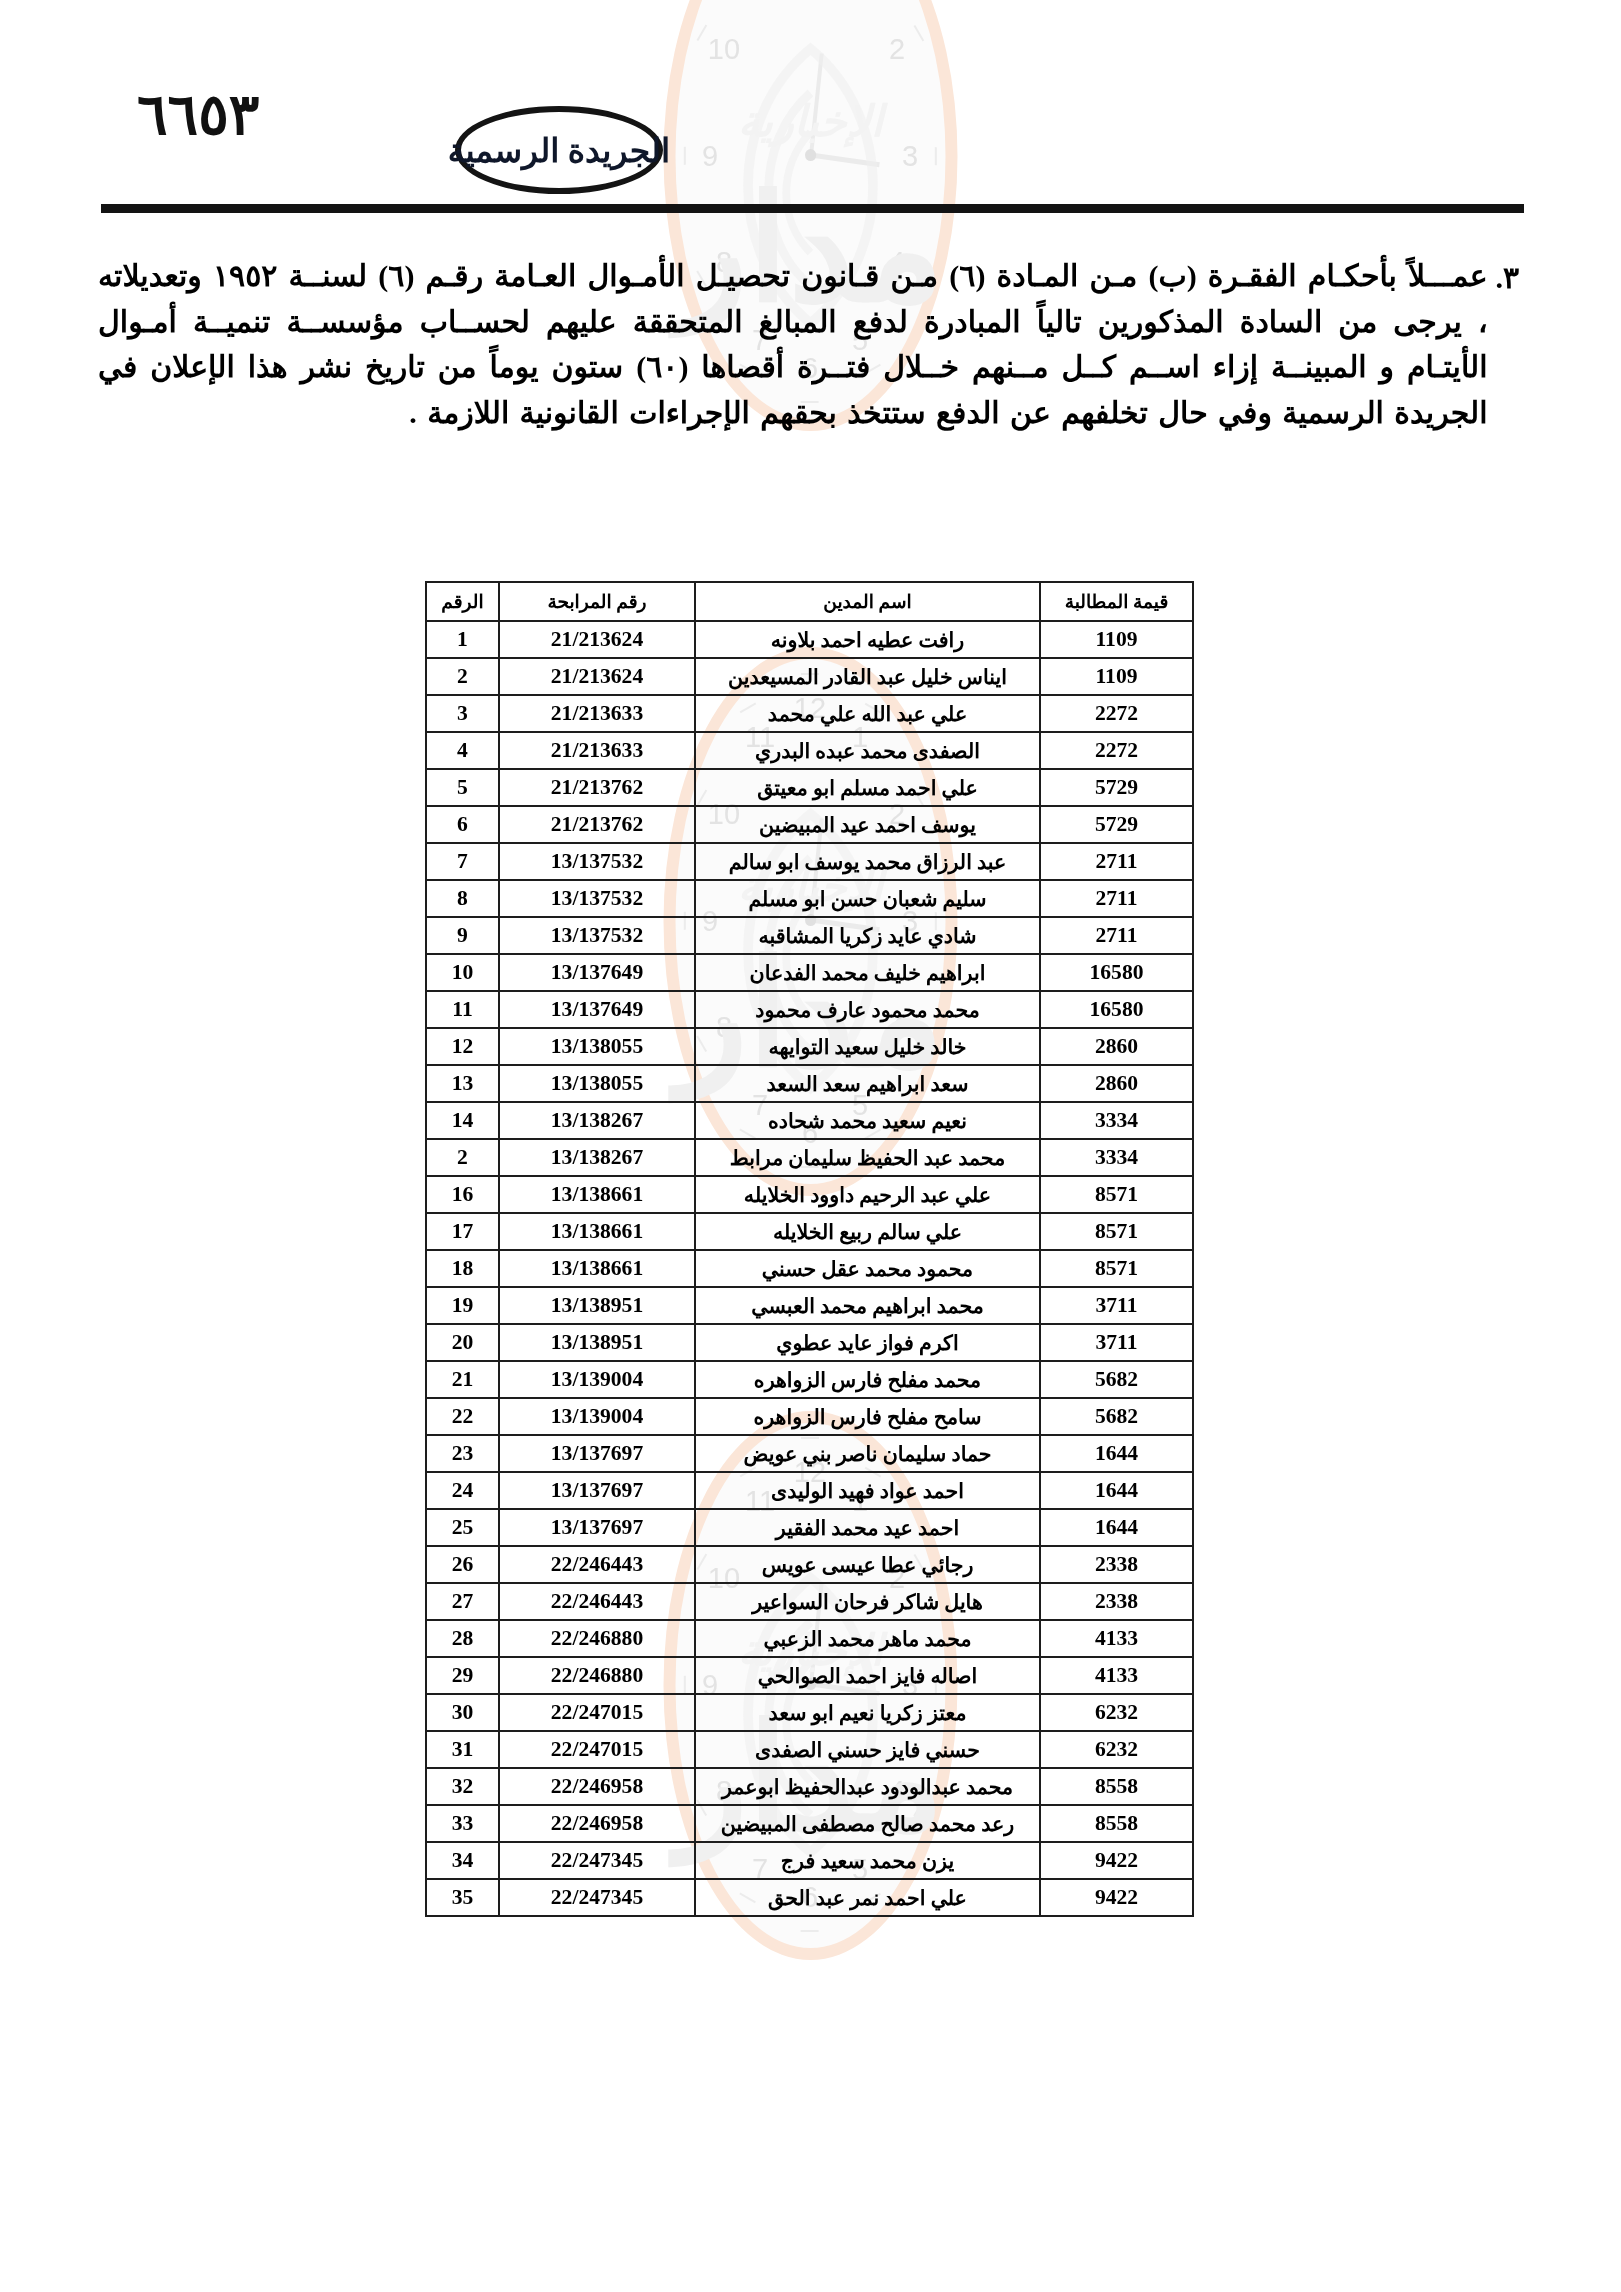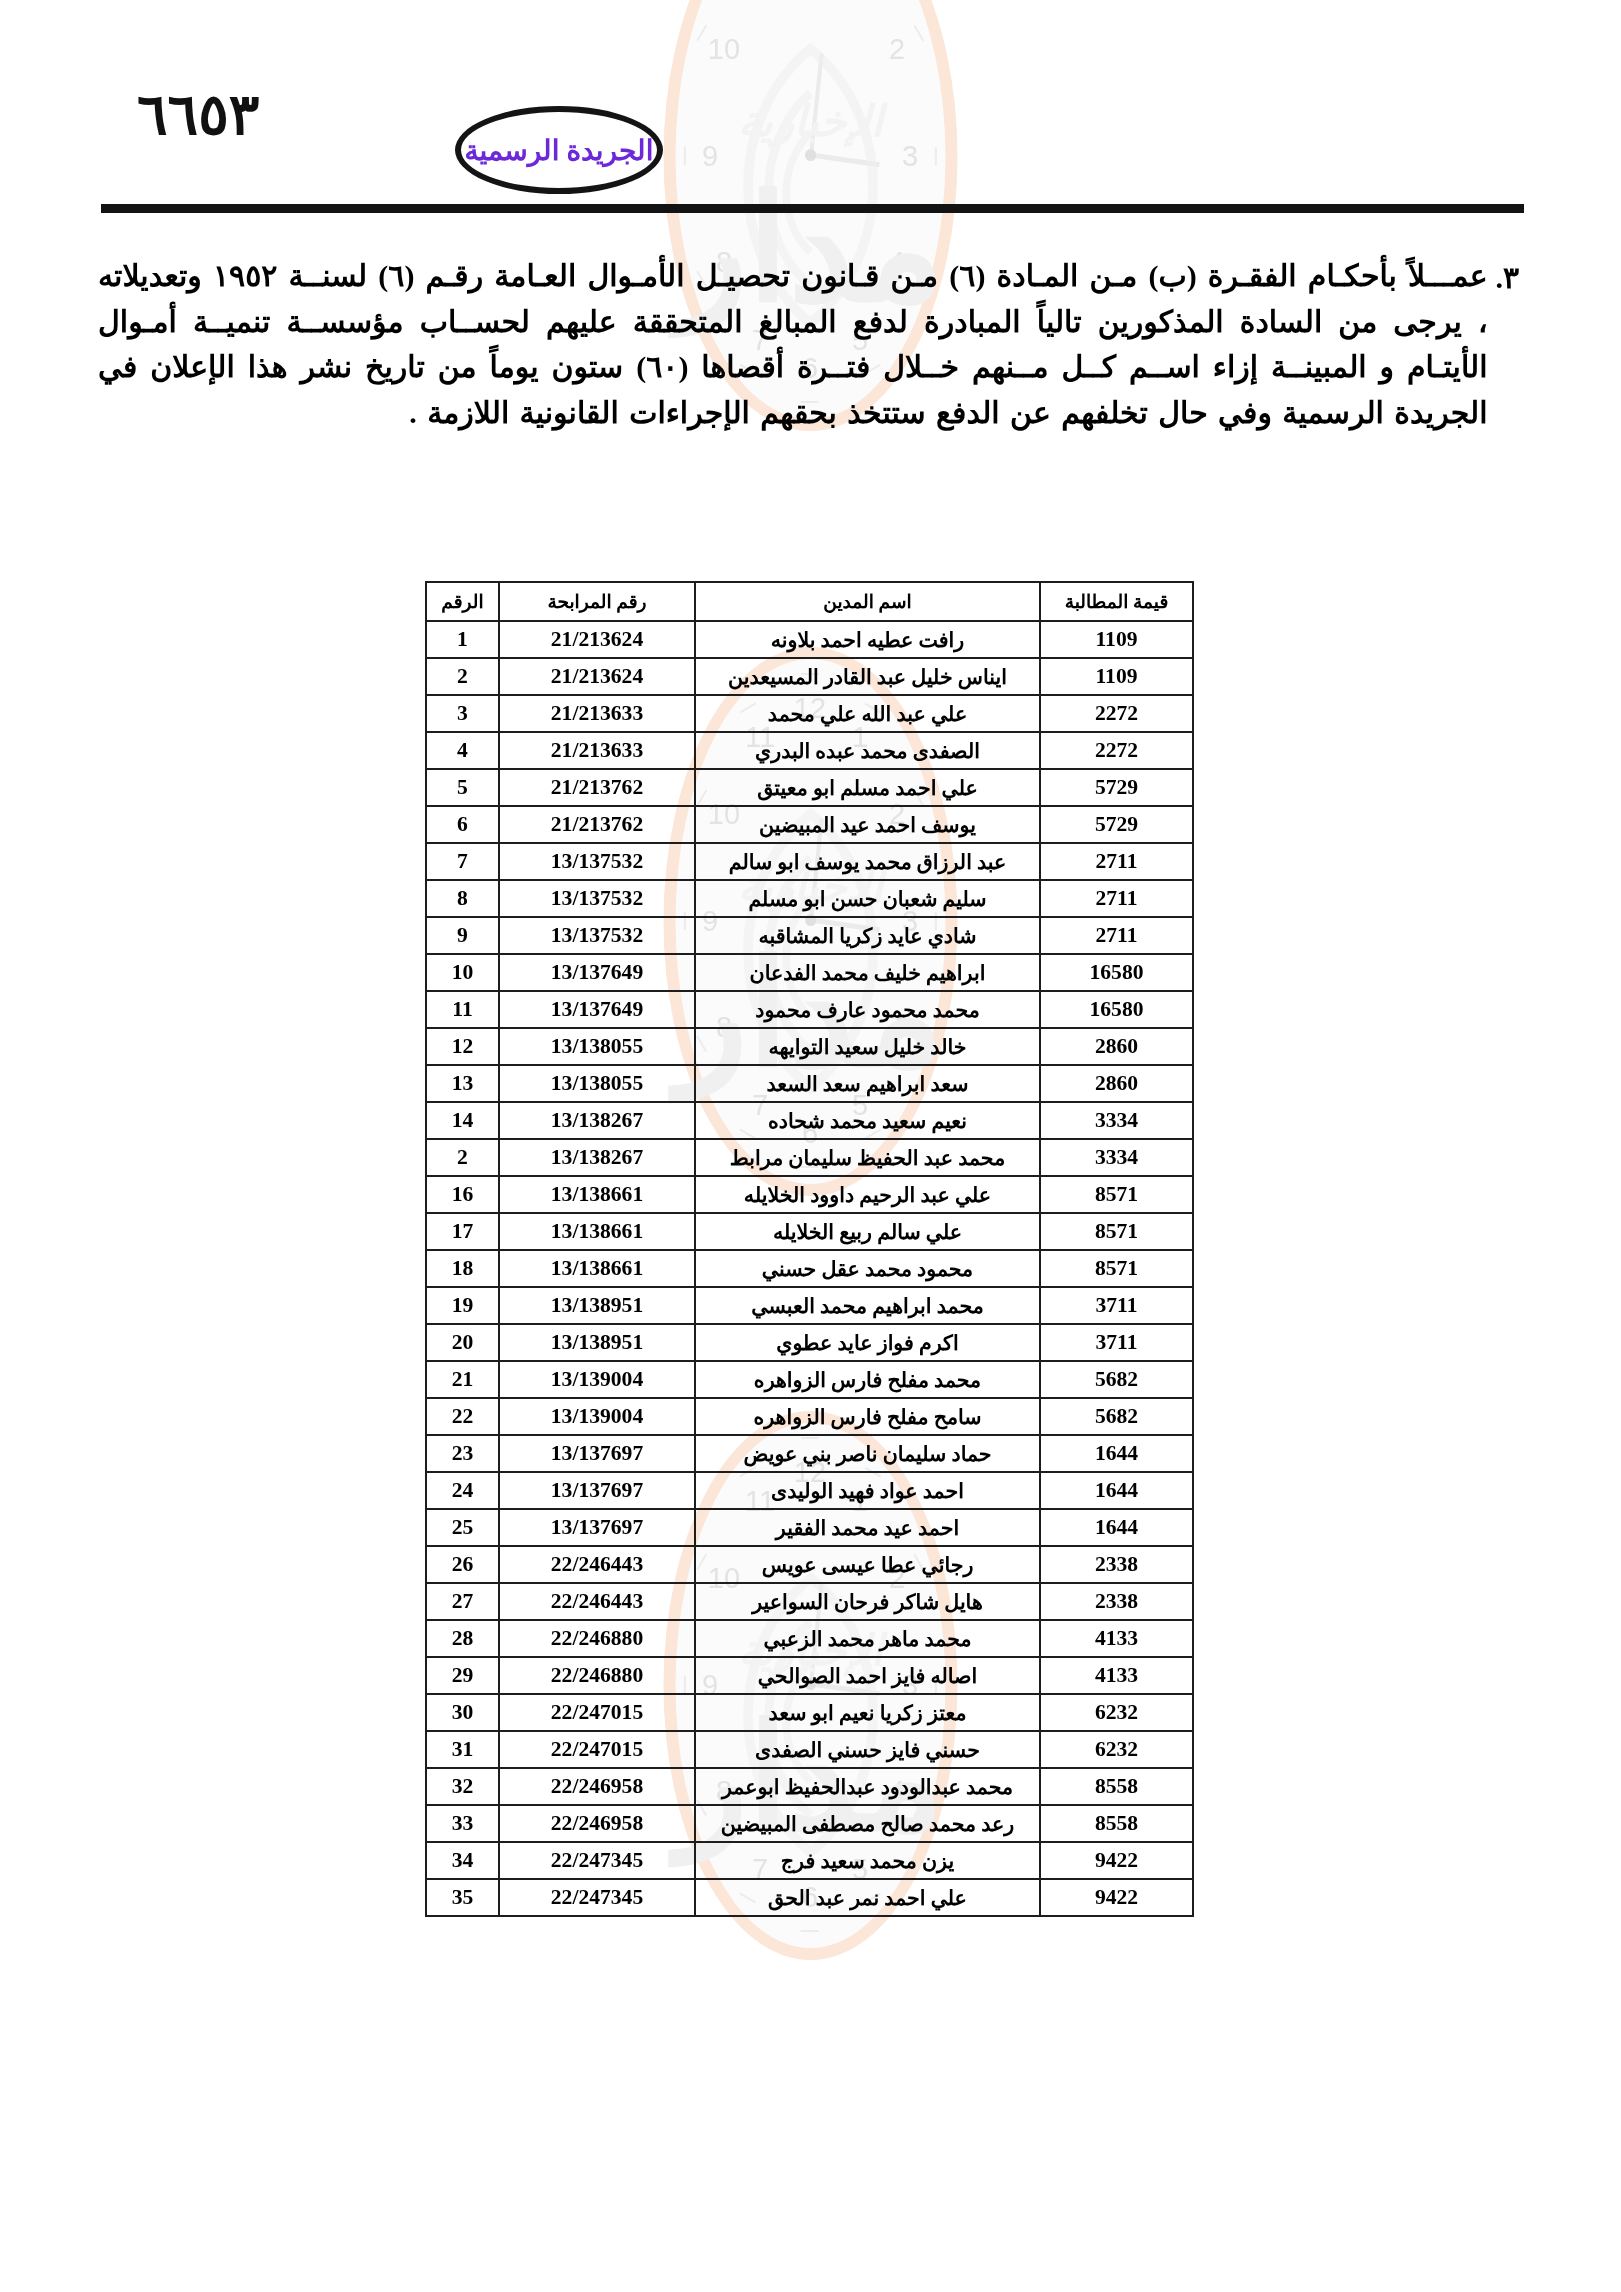--- a/index.html
+++ b/index.html
@@ -169,23 +169,23 @@
     border: 6.9px solid #141414;
     border-radius: 50%;
     background: transparent;
     z-index: 3;
     display: flex;
     align-items: center;
     justify-content: center;
   }
   .oval-badge span {
     font-family: "Liberation Serif", serif;
-    font-size: 28px;
-    font-weight: 700;
-    color: #6d28d9;
+    font-size: 33px;
+    font-weight: 700;
+    color: #0f172a;
     white-space: nowrap;
   }
 
   
   .notice {
     position: absolute;
     right: 102px;
     top: 253px;
     width: 1421px;
     direction: rtl;

